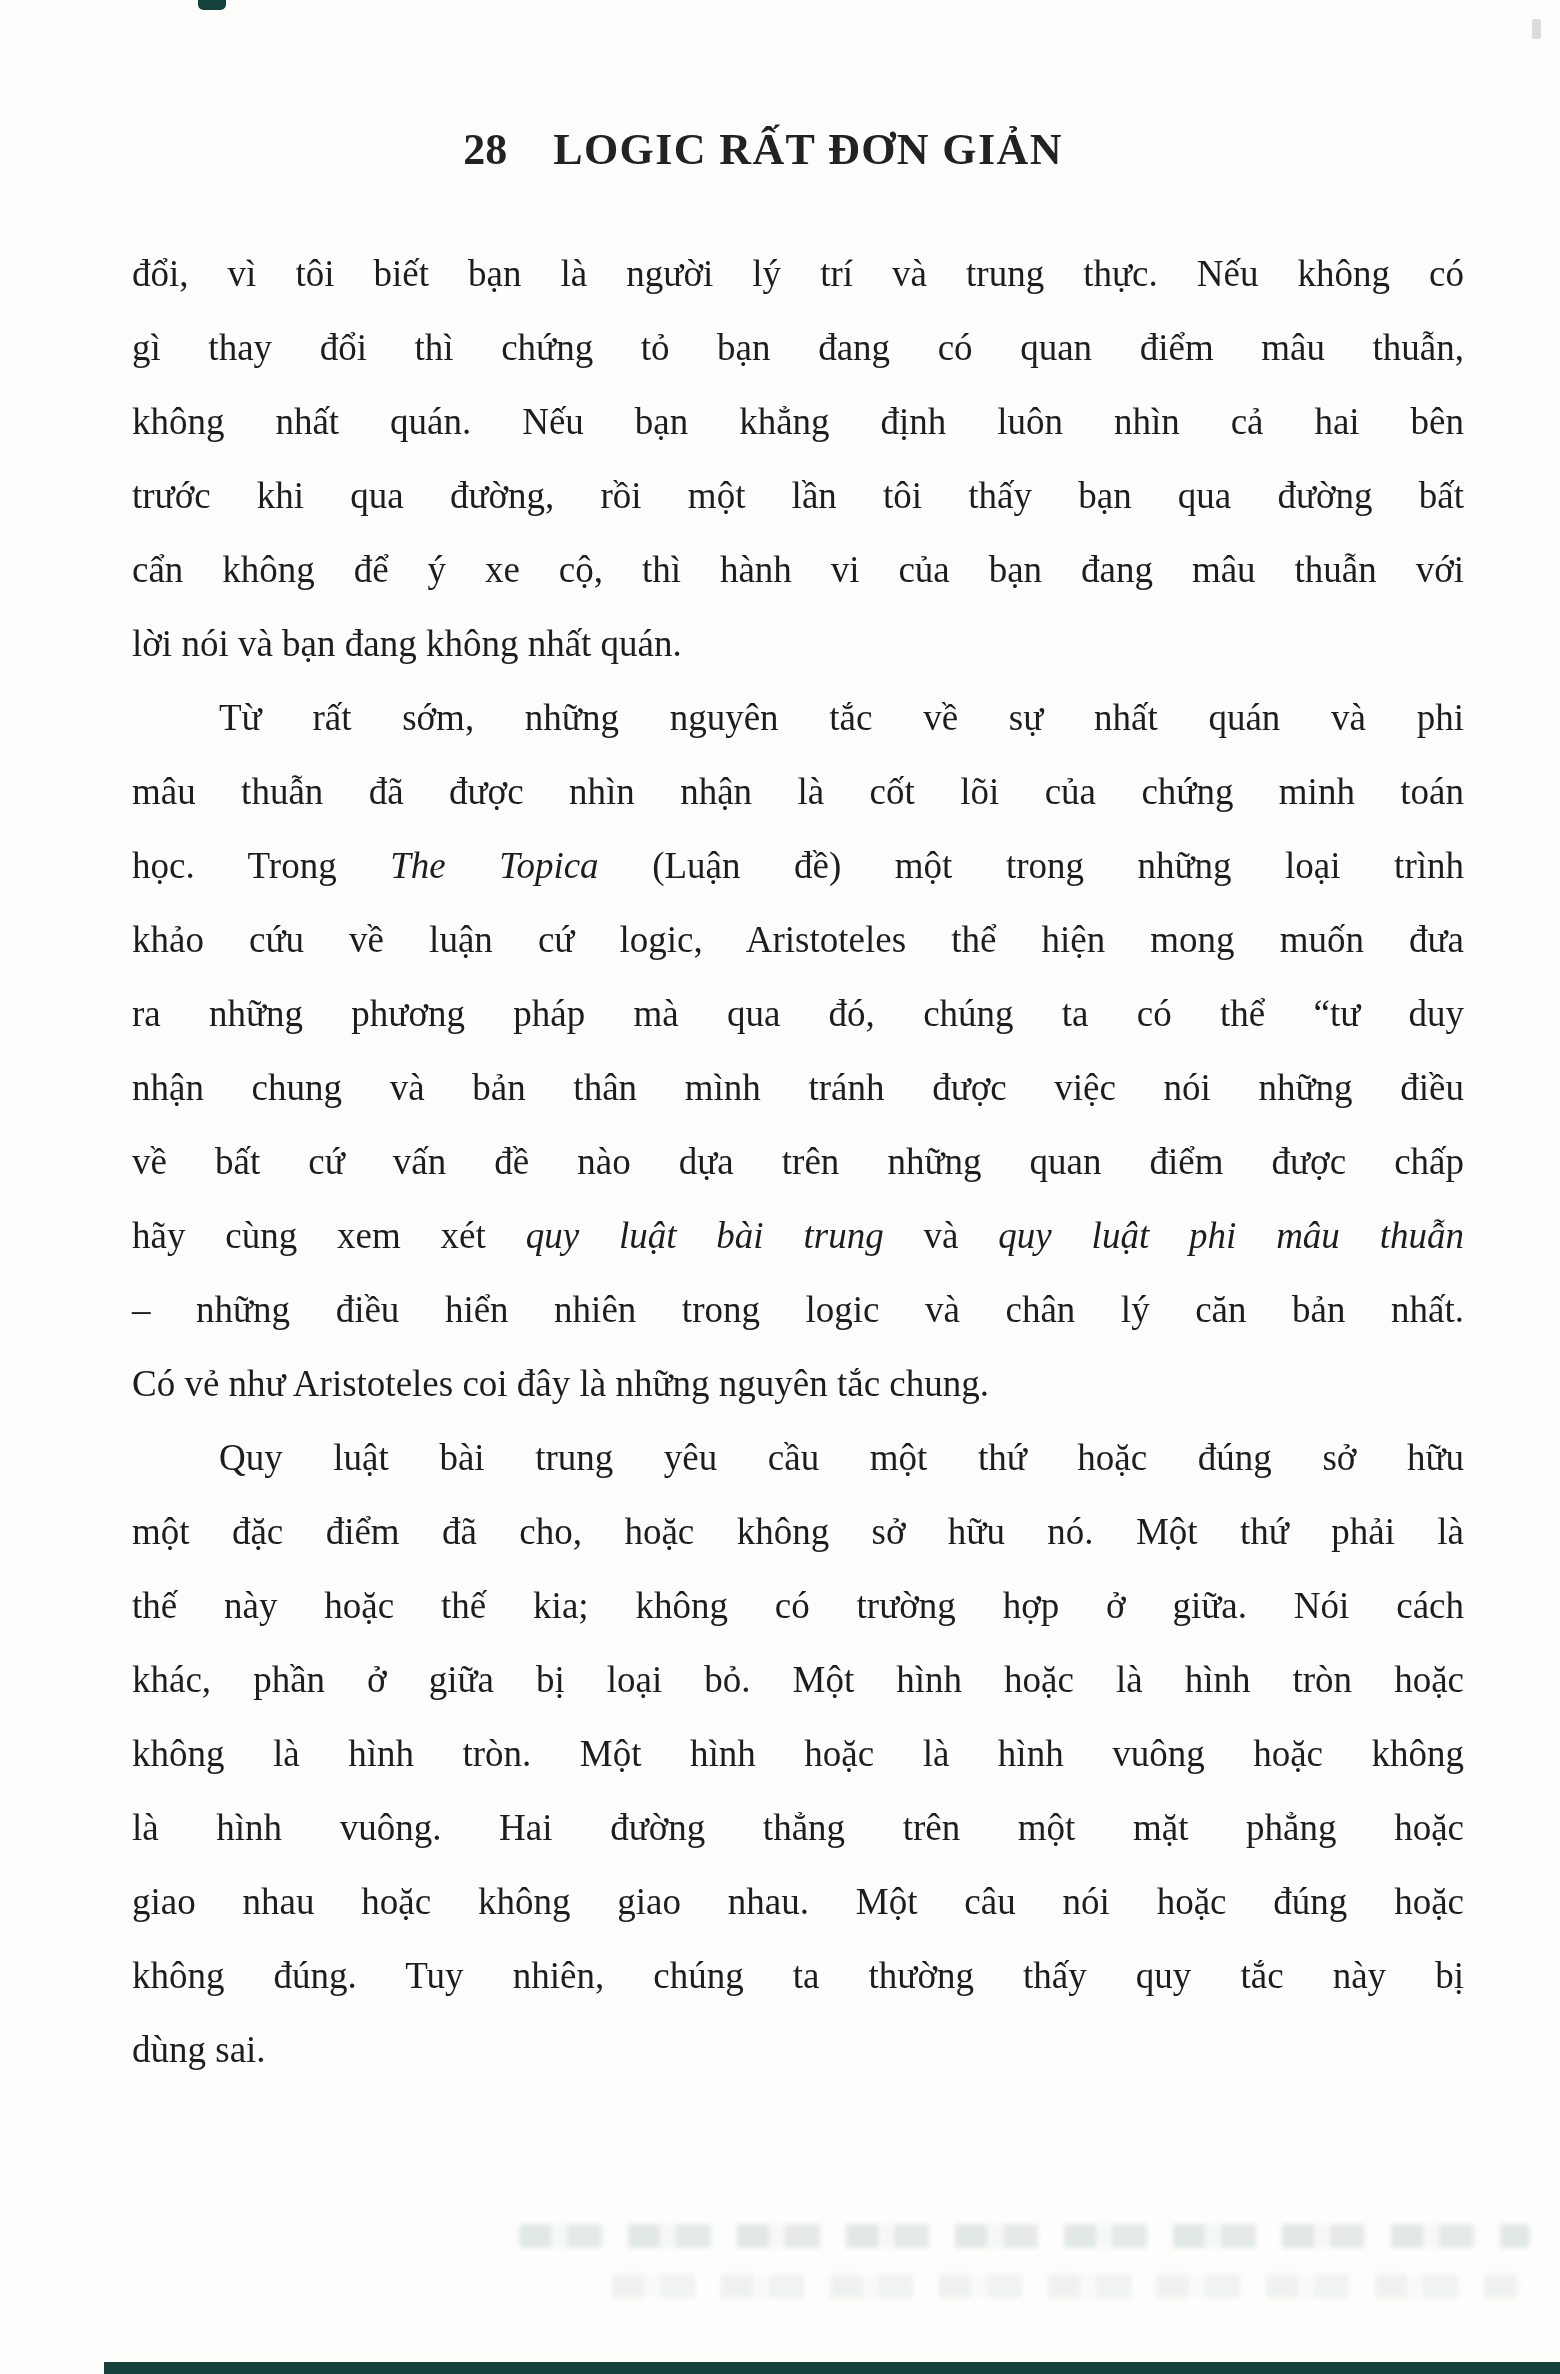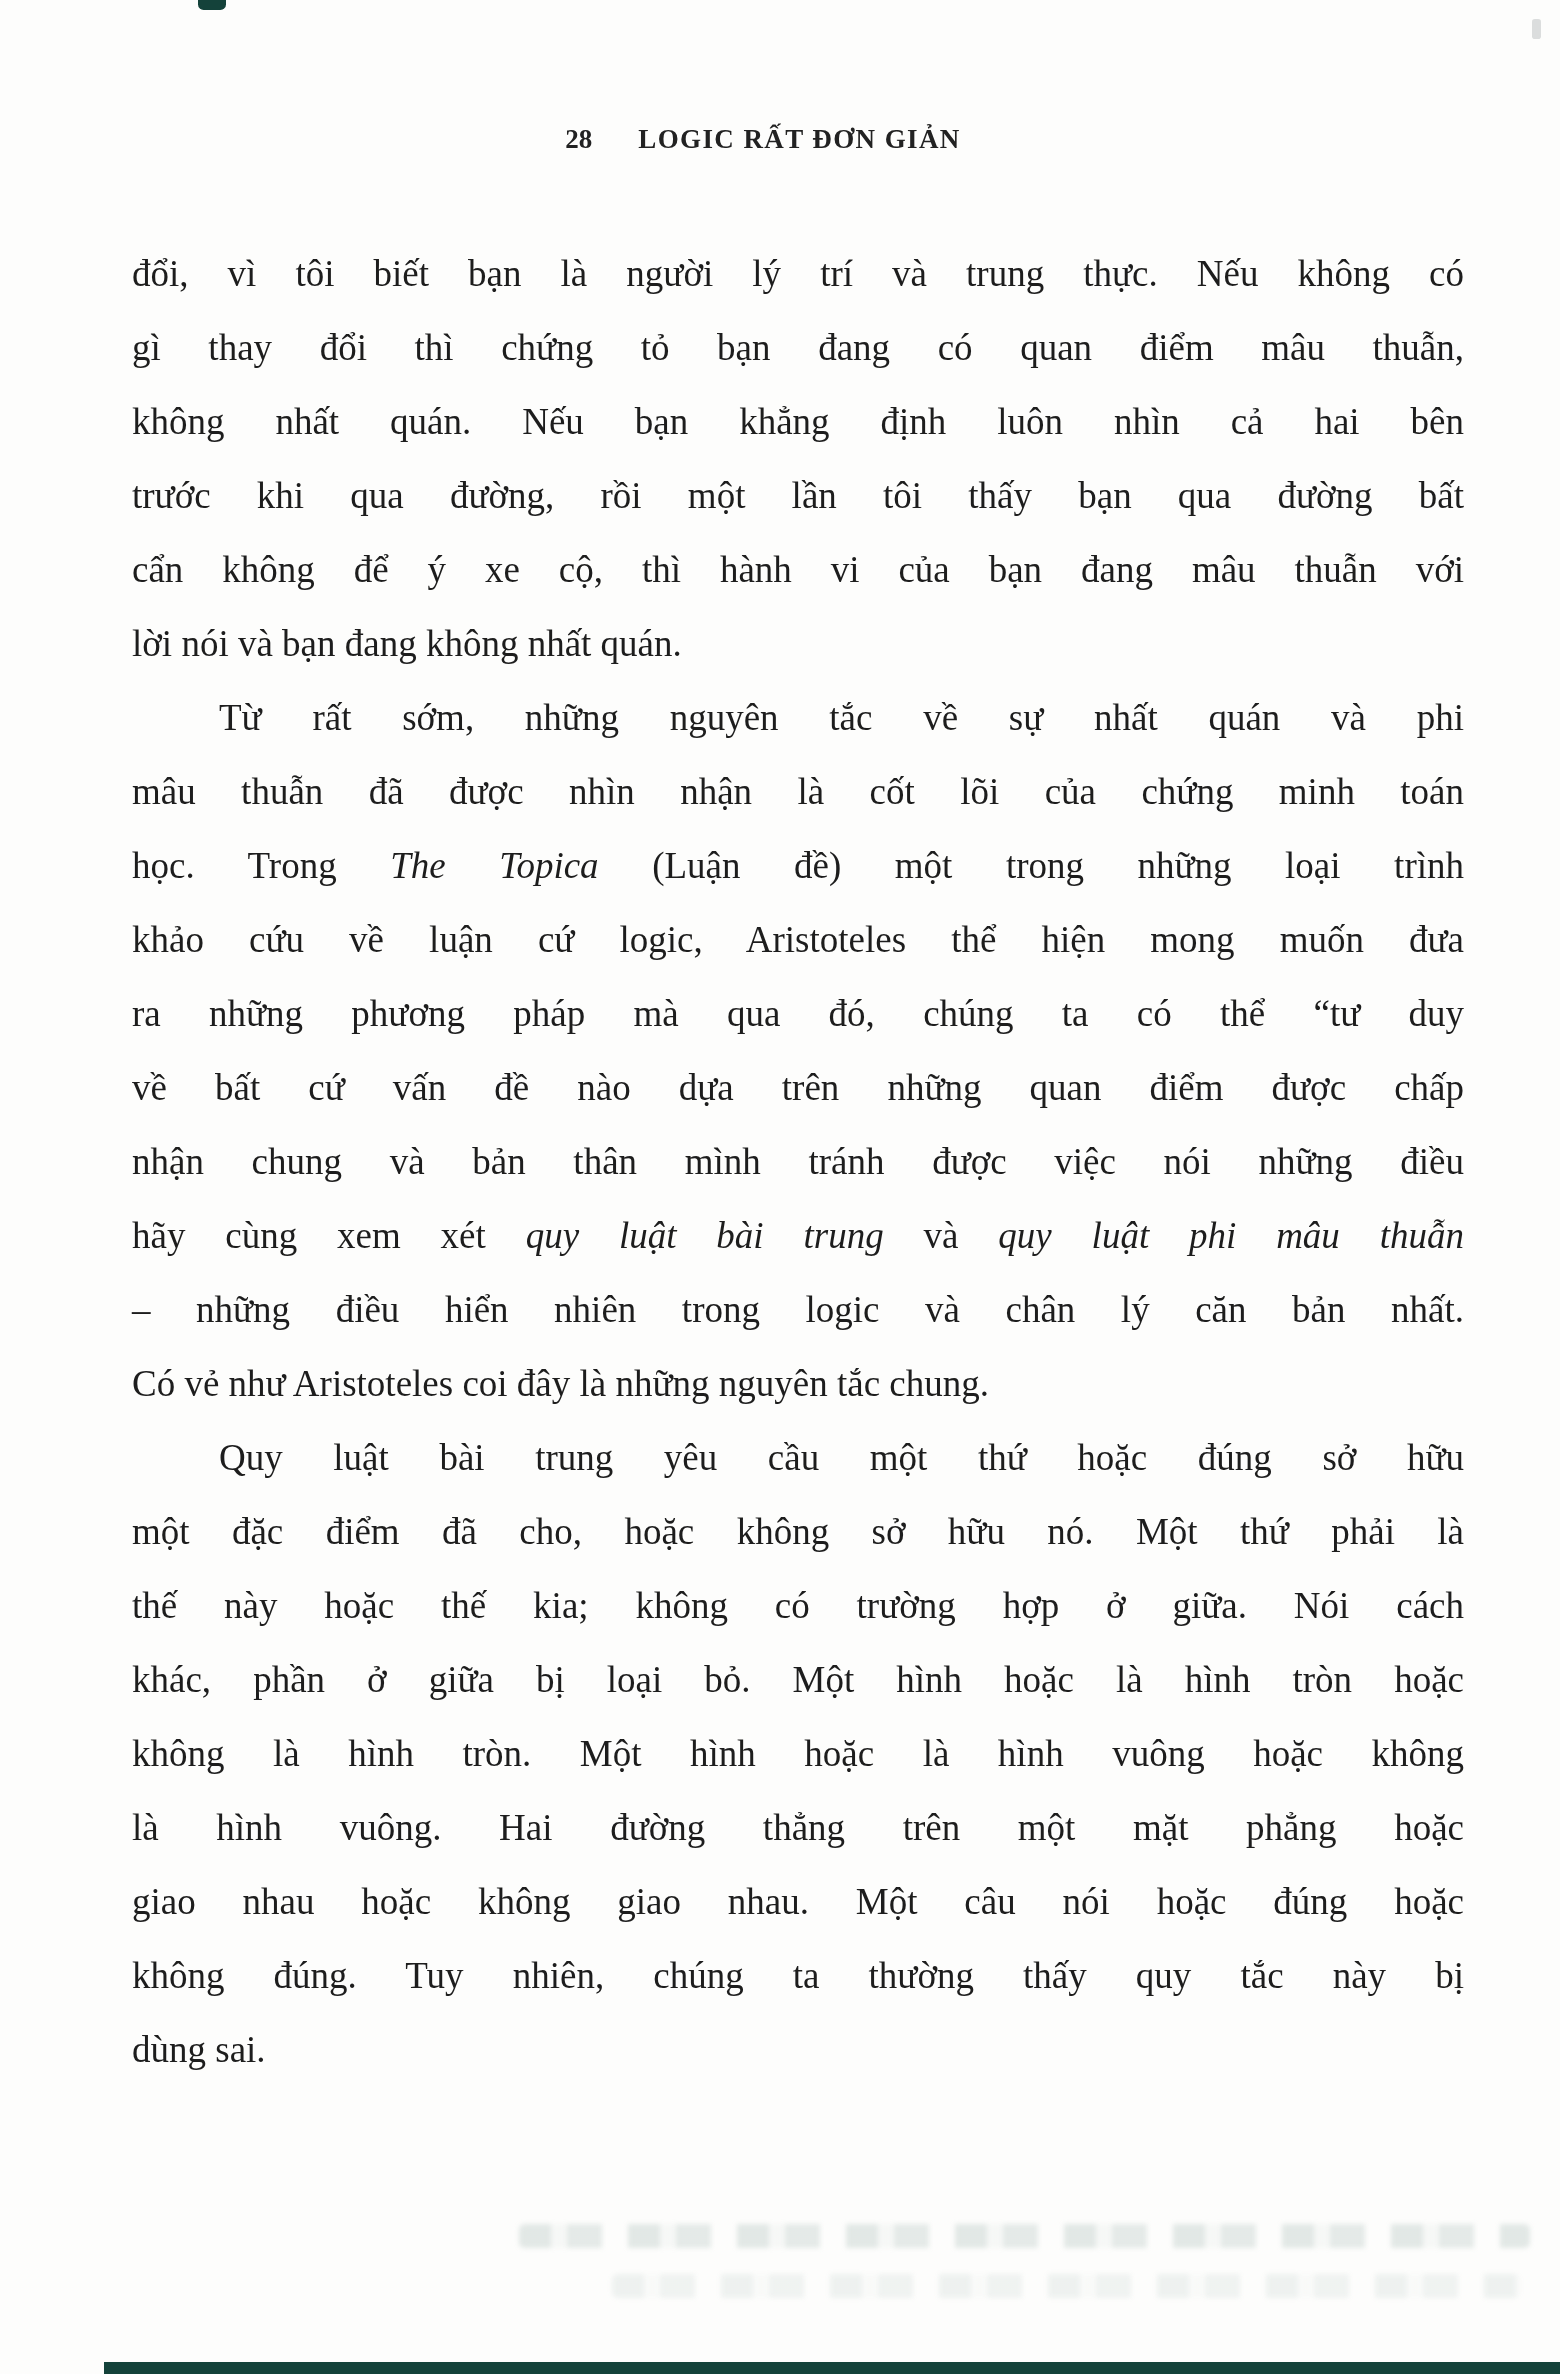--- a/index.html
+++ b/index.html
@@ -9,21 +9,21 @@
     background:#fdfdfc;
     overflow:hidden;
     font-family:"Liberation Serif", serif;
     color:#1d1d1d;
   }
   .header {
     position:absolute;
     top:124px; left:132px; width:1332px;
     display:flex; justify-content:center; align-items:baseline; gap:46px;
     transform:translateX(-35px);
-    font-weight:700; font-size:27px; letter-spacing:1.4px;
+    font-weight:700; font-size:44px; letter-spacing:1.4px;
     color:#222;
   }
   .header .page-num { letter-spacing:0; }
   .body-text {
     position:absolute;
     top:237px; left:132px; width:1332px;
   }
   .line {
     font-size:37px;
     line-height:74px;
@@ -80,22 +80,22 @@
       <div class="line"><span>gì thay đổi thì chứng tỏ bạn đang có quan điểm mâu thuẫn,</span></div>
       <div class="line"><span>không nhất quán. Nếu bạn khẳng định luôn nhìn cả hai bên</span></div>
       <div class="line"><span>trước khi qua đường, rồi một lần tôi thấy bạn qua đường bất</span></div>
       <div class="line"><span>cẩn không để ý xe cộ, thì hành vi của bạn đang mâu thuẫn với</span></div>
       <div class="line last"><span>lời nói và bạn đang không nhất quán.</span></div>
       <div class="line indent"><span>Từ rất sớm, những nguyên tắc về sự nhất quán và phi</span></div>
       <div class="line"><span>mâu thuẫn đã được nhìn nhận là cốt lõi của chứng minh toán</span></div>
       <div class="line"><span>học. Trong </span><span class="it">The Topica</span><span> (Luận đề) một trong những loại trình</span></div>
       <div class="line"><span>khảo cứu về luận cứ logic, Aristoteles thể hiện mong muốn đưa</span></div>
       <div class="line"><span>ra những phương pháp mà qua đó, chúng ta có thể “tư duy</span></div>
+      <div class="line"><span>nhận chung và bản thân mình tránh được việc nói những điều</span></div>
       <div class="line"><span>về bất cứ vấn đề nào dựa trên những quan điểm được chấp</span></div>
-      <div class="line"><span>nhận chung và bản thân mình tránh được việc nói những điều</span></div>
       <div class="line"><span>hãy cùng xem xét </span><span class="it">quy luật bài trung</span><span> và </span><span class="it">quy luật phi mâu thuẫn</span></div>
       <div class="line"><span>– những điều hiển nhiên trong logic và chân lý căn bản nhất.</span></div>
       <div class="line last"><span>Có vẻ như Aristoteles coi đây là những nguyên tắc chung.</span></div>
       <div class="line indent"><span>Quy luật bài trung yêu cầu một thứ hoặc đúng sở hữu</span></div>
       <div class="line"><span>một đặc điểm đã cho, hoặc không sở hữu nó. Một thứ phải là</span></div>
       <div class="line"><span>thế này hoặc thế kia; không có trường hợp ở giữa. Nói cách</span></div>
       <div class="line"><span>khác, phần ở giữa bị loại bỏ. Một hình hoặc là hình tròn hoặc</span></div>
       <div class="line"><span>không là hình tròn. Một hình hoặc là hình vuông hoặc không</span></div>
       <div class="line"><span>là hình vuông. Hai đường thẳng trên một mặt phẳng hoặc</span></div>
       <div class="line"><span>giao nhau hoặc không giao nhau. Một câu nói hoặc đúng hoặc</span></div>

